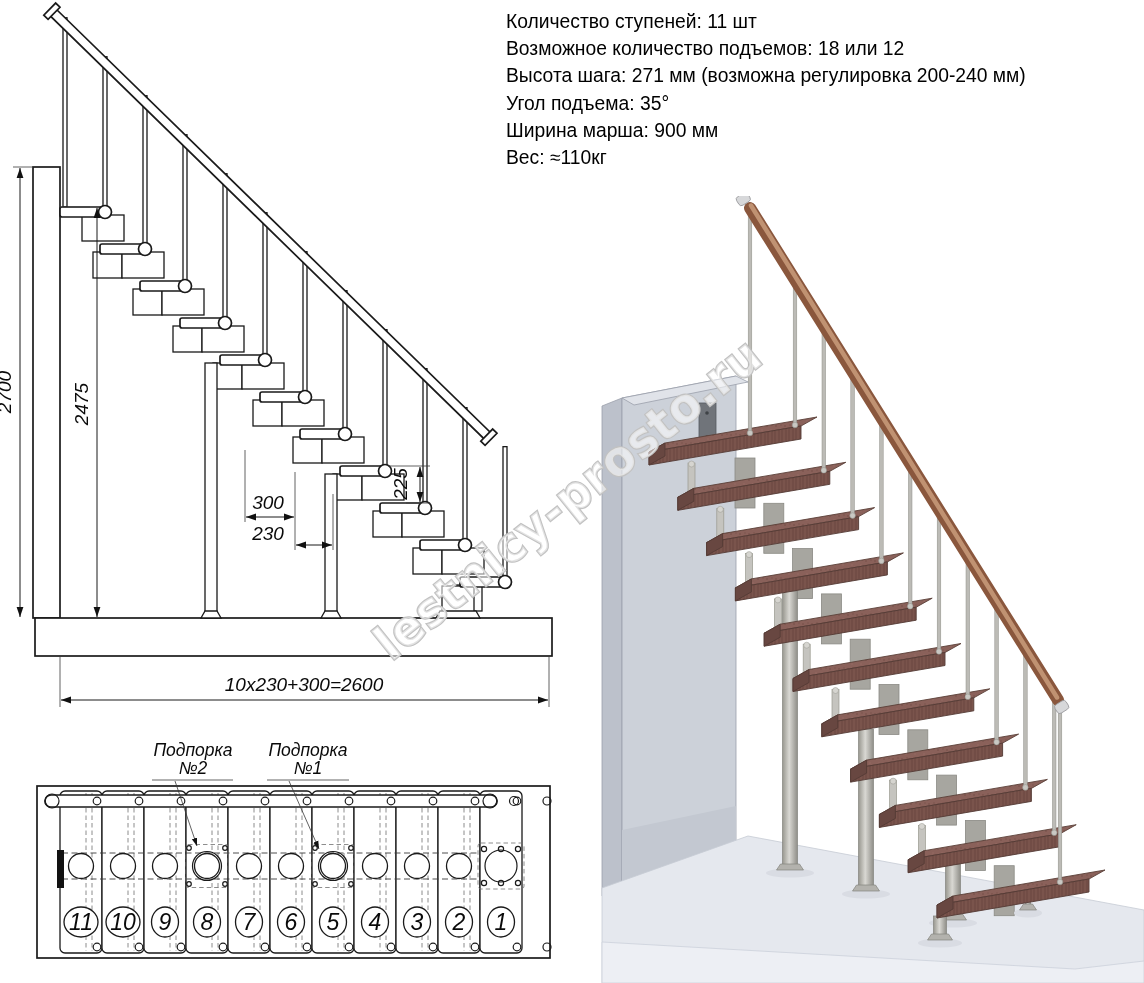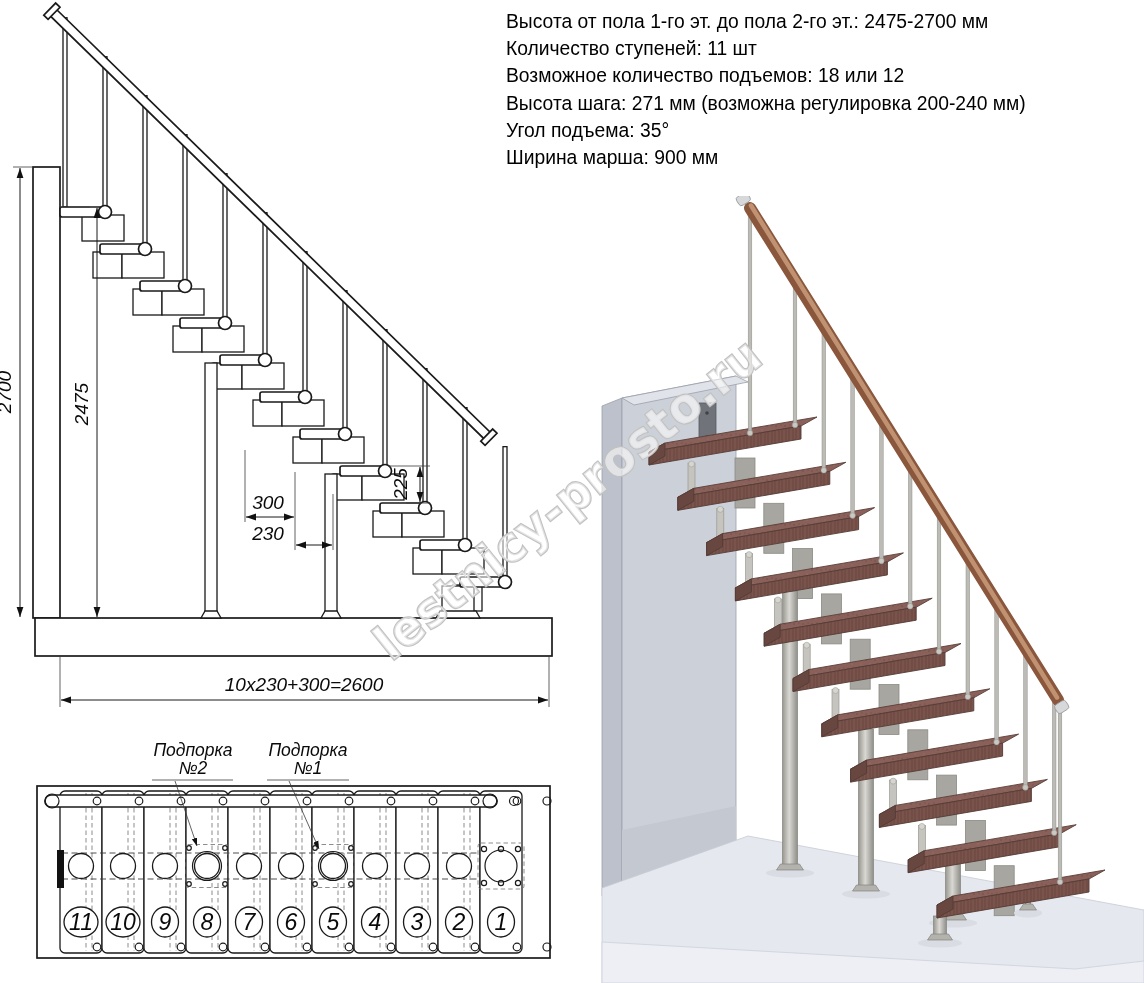--- a/index.html
+++ b/index.html
@@ -22,26 +22,26 @@
   .wm{font-family:"DejaVu Sans",sans-serif;font-weight:bold;font-size:48px;
     fill:rgba(255,255,255,0.55);stroke:#c2c2c2;stroke-width:2.4;
     paint-order:stroke;letter-spacing:1px}
 </style>
 </head>
 <body>
 
 <div class="canvas">
 
   <div class="specs" id="specs">
-      <div>Высота от пола 1-го эт. до пола 2-го эт.: 2475-2700 мм</div>
       <div>Количество ступеней: 11 шт</div>
       <div>Возможное количество подъемов: 18 или 12</div>
       <div>Высота шага: 271 мм (возможна регулировка 200-240 мм)</div>
       <div>Угол подъема: 35°</div>
       <div>Ширина марша: 900 мм</div>
+      <div>Вес: ≈110кг</div>
     </div>
 
   <svg id="svg-elev" style="left:0;top:0" width="580" height="728" viewBox="0 0 580 728">
     <defs>
       <marker id="arr" markerWidth="11" markerHeight="9" refX="10" refY="4" orient="auto-start-reverse">
         <path d="M0,0.6 L10,4 L0,7.4 z" fill="#111"></path>
       </marker>
     </defs>
     <g id="g-elev">
         <rect x="33" y="167" width="27" height="451" class="ln"></rect>

